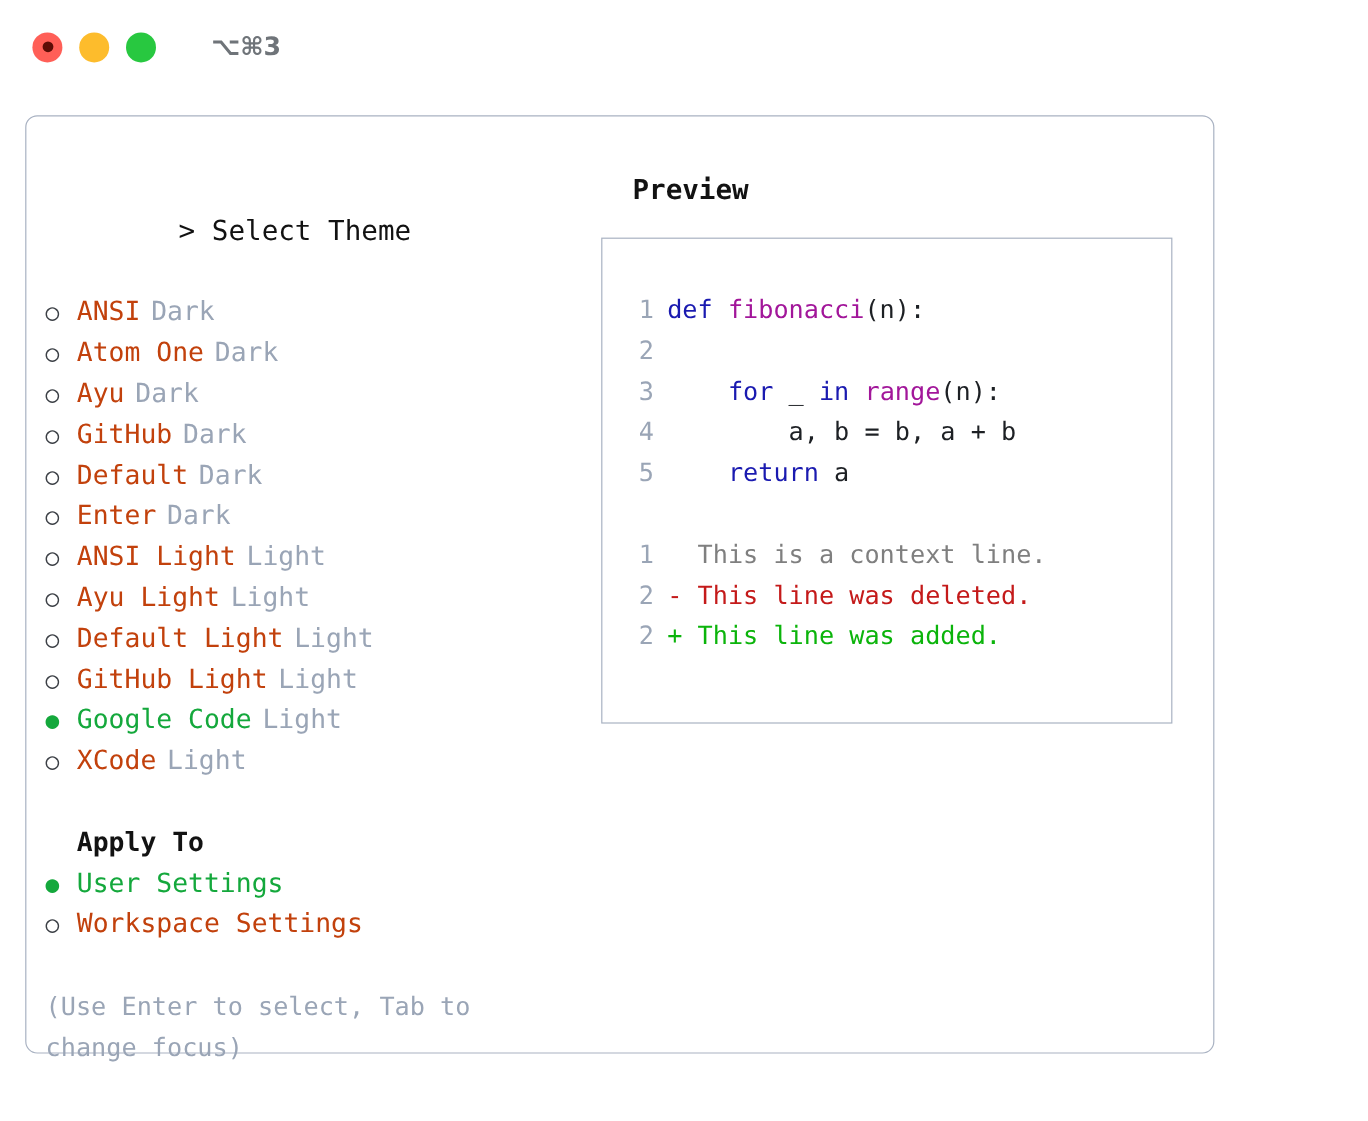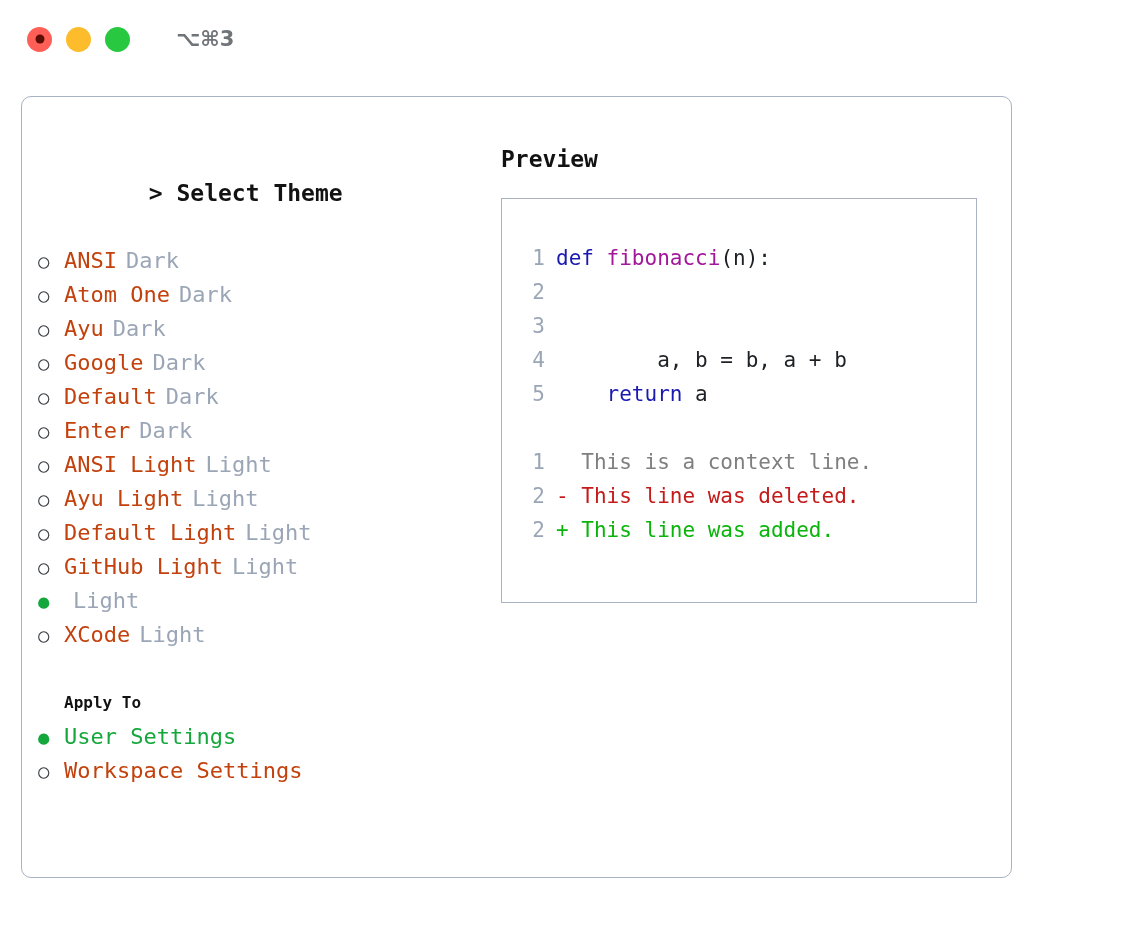--- a/index.html
+++ b/index.html
@@ -80,21 +80,21 @@
   
   .left-col {
     position: absolute;
     left: 16px;
     top: 45px;
     width: 450px;
   }
 
   .section-title {
     font-size: 23px;
-    font-weight: 700;
+    font-weight: 400;
     color: #121212;
     line-height: 34px;
     white-space: pre;
   }
 
   .opt-row {
     display: flex;
     align-items: baseline;
     line-height: 34px;
     height: 34px;
@@ -113,21 +113,21 @@
   .opt-label { color: #c2410c; }
   .opt-label.sel { color: #14a83c; }
   .opt-badge {
     color: #9aa5b6;
     margin-left: 9px;
   }
 
   .spacer-row { height: 34px; }
 
   .apply-title {
-    font-size: 16px;
+    font-size: 22px;
     font-weight: 700;
     color: #121212;
     line-height: 34px;
     padding-left: 26px;
     white-space: pre;
   }
 
   .hint {
     margin-top: 34px;
     font-size: 21px;
@@ -143,20 +143,21 @@
     left: 479px;
     top: 45px;
     width: 490px;
   }
   .preview-title {
     font-size: 23px;
     font-weight: 700;
     color: #121212;
     line-height: 34px;
     white-space: pre;
+    margin-left: 26px;
   }
 
   .preview-box {
     margin-top: 22px;
     width: 476px;
     height: 405px;
     border: 1.6px solid #a9b2c2;
     box-sizing: border-box;
     background: #ffffff;
     position: relative;
@@ -213,51 +214,52 @@
     <div class="left-col">
 
       <div class="section-title">
         <span>&gt; </span><span>Select Theme</span>
       </div>
 
       <div id="theme-list">
           <div class="opt-row"><span class="bullet">○</span><span class="opt-label">ANSI</span><span class="opt-badge">Dark</span></div>
           <div class="opt-row"><span class="bullet">○</span><span class="opt-label">Atom One</span><span class="opt-badge">Dark</span></div>
           <div class="opt-row"><span class="bullet">○</span><span class="opt-label">Ayu</span><span class="opt-badge">Dark</span></div>
-          <div class="opt-row"><span class="bullet">○</span><span class="opt-label">Google</span><span class="opt-badge">Dark</span></div>
+          <div class="opt-row"><span class="bullet">○</span><span class="opt-label">GitHub</span><span class="opt-badge">Dark</span></div>
           <div class="opt-row"><span class="bullet">○</span><span class="opt-label">Default</span><span class="opt-badge">Dark</span></div>
           <div class="opt-row"><span class="bullet">○</span><span class="opt-label">Enter</span><span class="opt-badge">Dark</span></div>
           <div class="opt-row"><span class="bullet">○</span><span class="opt-label">ANSI Light</span><span class="opt-badge">Light</span></div>
           <div class="opt-row"><span class="bullet">○</span><span class="opt-label">Ayu Light</span><span class="opt-badge">Light</span></div>
           <div class="opt-row"><span class="bullet">○</span><span class="opt-label">Default Light</span><span class="opt-badge">Light</span></div>
           <div class="opt-row"><span class="bullet">○</span><span class="opt-label">GitHub Light</span><span class="opt-badge">Light</span></div>
-          <div class="opt-row"><span class="bullet sel">●</span><span class="opt-badge">Light</span></div>
+          <div class="opt-row"><span class="bullet sel">●</span><span class="opt-label sel">Google Code</span><span class="opt-badge">Light</span></div>
           <div class="opt-row"><span class="bullet">○</span><span class="opt-label">XCode</span><span class="opt-badge">Light</span></div>
         </div>
 
       <div class="spacer-row"></div>
 
       <div class="apply-title">Apply To</div>
 
       <div id="apply-list">
           <div class="opt-row"><span class="bullet sel">●</span><span class="opt-label sel">User Settings</span></div>
           <div class="opt-row"><span class="bullet">○</span><span class="opt-label">Workspace Settings</span></div>
         </div>
 
+      <div class="hint">(Use Enter to select, Tab to change focus)</div>
     </div>
 
     <div class="right-col">
       <div class="preview-title">Preview</div>
 
       <div class="preview-box">
         <div class="code-area">
           <div id="code-lines">
               <div class="code-line"><span class="ln">1</span><span class="code-text"><span class="t-kw">def </span><span class="t-fn">fibonacci</span><span class="t-pl">(n):</span></span></div>
               <div class="code-line"><span class="ln">2</span></div>
-              <div class="code-line"><span class="ln">3</span></div>
+              <div class="code-line"><span class="ln">3</span><span class="code-text"><span class="t-pl">    </span><span class="t-kw">for</span><span class="t-pl"> _ </span><span class="t-kw">in</span><span class="t-pl"> </span><span class="t-fn">range</span><span class="t-pl">(n):</span></span></div>
               <div class="code-line"><span class="ln">4</span><span class="code-text"><span class="t-pl">        a, b = b, a + b</span></span></div>
               <div class="code-line"><span class="ln">5</span><span class="code-text"><span class="t-pl">    </span><span class="t-kw">return</span><span class="t-pl"> a</span></span></div>
             </div>
           <div class="gap-line"></div>
           <div id="diff-lines">
               <div class="code-line"><span class="ln">1</span><span class="t-ctx">  </span><span class="t-ctx">This is a context line.</span></div>
               <div class="code-line"><span class="ln">2</span><span class="t-del">- </span><span class="t-del">This line was deleted.</span></div>
               <div class="code-line"><span class="ln">2</span><span class="t-add">+ </span><span class="t-add">This line was added.</span></div>
             </div>
         </div>

